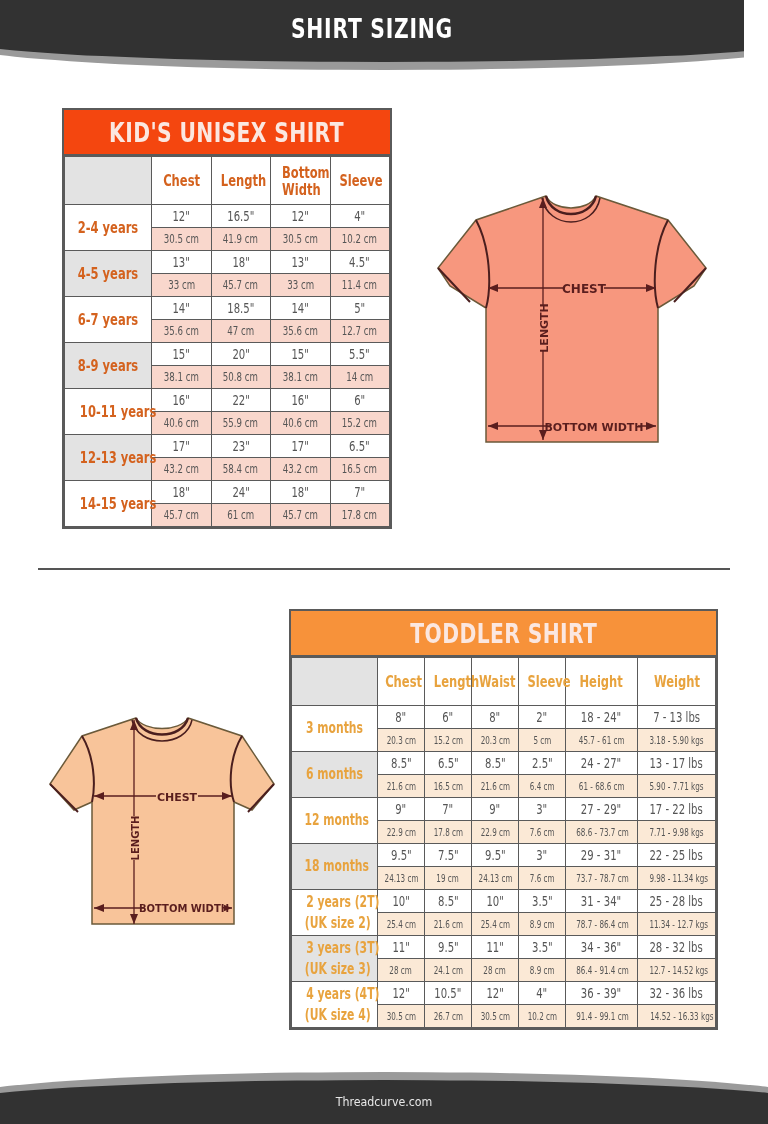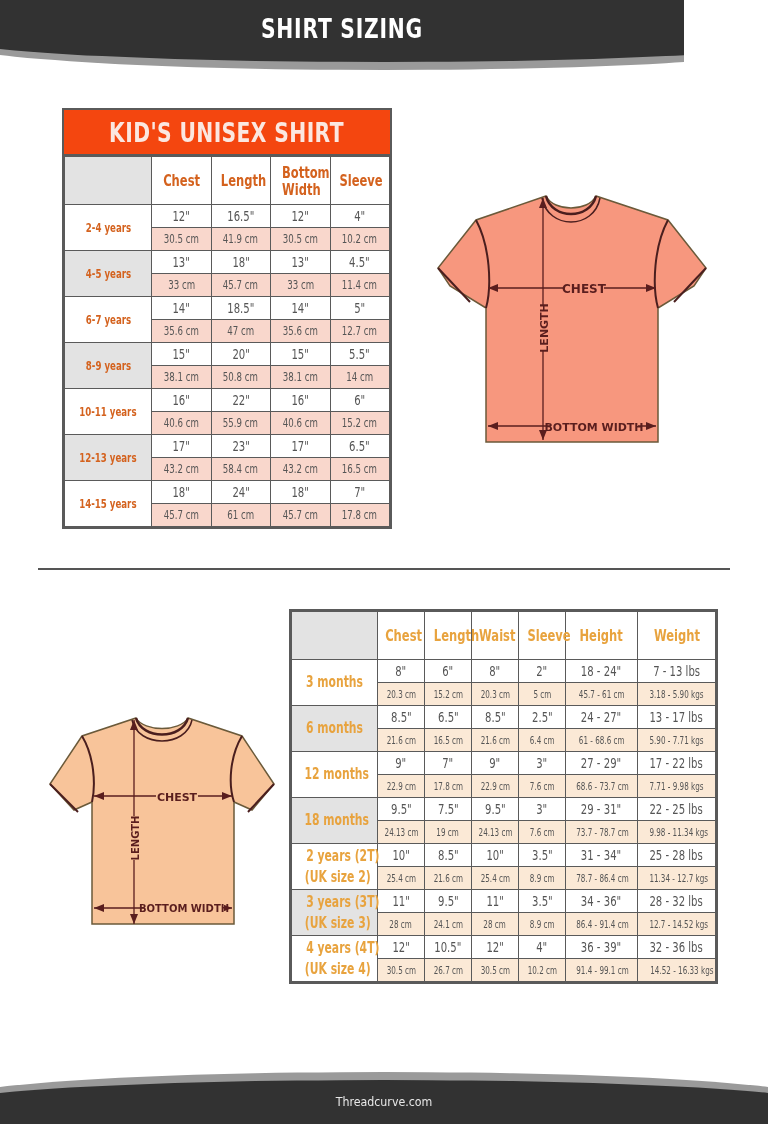--- a/index.html
+++ b/index.html
@@ -1,21 +1,21 @@
 <!DOCTYPE html>
 <html><head>
 <meta charset="utf-8">
 <style>
   * { box-sizing: border-box; margin: 0; padding: 0; }
   html, body { width: 768px; height: 1124px; background: #ffffff; overflow: hidden; }
   body { position: relative; font-family: "Liberation Sans", sans-serif; }
 
   
   .header {
-    position: absolute; left: 0; top: 0; width: 684px; height: 70px;
+    position: absolute; left: 0; top: 0; width: 744px; height: 70px;
     overflow: hidden;
   }
   .header .bar-gray {
     position: absolute; left: -60px; top: -200px; width: 888px; height: 270px;
     background: #9a9a9a; border-radius: 0 0 50% 50% / 0 0 30px 30px;
   }
   .header .bar-dark {
     position: absolute; left: -60px; top: -200px; width: 888px; height: 262px;
     background: #323232; border-radius: 0 0 50% 50% / 0 0 26px 26px;
   }
@@ -63,21 +63,21 @@
   .size-table th.corner { background: #e3e3e3; }
   .size-table td.label { font-weight: bold; }
   .size-table td.label.grey { background: #e3e3e3; text-decoration: underline; }
   .size-table td.inch { font-size: 14px; }
   .size-table td.cm { font-size: 12px; }
 
   
   #kids-table { left: 62px; top: 108px; width: 330px; }
   #kids-table .tbl-title { background: #f4460f; height: 46px; line-height: 46px; font-size: 26px; }
   #kids-table th { height: 48px; font-size: 16px; color: #d4621e; line-height: 17px; }
-  #kids-table td.label { color: #d4621e; font-size: 12px; margin-top: 33px; }
+  #kids-table td.label { color: #d4621e; font-size: 16px; margin-top: 33px; }
   #kids-table td.inch { height: 23px; }
   #kids-table td.cm { height: 23px; background: #f9d7cc; }
   #kids-table col.c-label { width: 87px; }
 
   
   #toddler-table { left: 289px; top: 609px; width: 429px; }
   #toddler-table .tbl-title { background: #f7923a; height: 46px; line-height: 46px; font-size: 26px; }
   #toddler-table th { height: 48px; font-size: 16px; color: #e8a33e; }
   #toddler-table td.label { color: #e8a33e; font-size: 15px; line-height: 21px; text-align: center; }
   #toddler-table td.inch { height: 23px; }
@@ -270,20 +270,21 @@
     <rect x="112" y="75" width="42" height="18" fill="#f8c49a"></rect>
     <text class="shirt-label" x="133" y="89" font-size="11" text-anchor="middle">CHEST</text>
     <rect x="81" y="104" width="18" height="44" fill="#f8c49a"></rect>
     <text class="shirt-label" x="95" y="126" font-size="10" text-anchor="middle" transform="rotate(-90 95 126)">LENGTH</text>
     <rect x="100" y="187" width="80" height="18" fill="#f8c49a"></rect>
     <text class="shirt-label" x="140" y="200" font-size="10" text-anchor="middle">BOTTOM WIDTH</text>
   </svg>
 </div>
 
 <div class="size-table" id="toddler-table">
+  <div class="tbl-title"><span>TODDLER SHIRT</span></div>
   <table>
     <colgroup>
         <col style="width:86px">
         <col style="width:47px">
         <col style="width:47px">
         <col style="width:47px">
         <col style="width:47px">
         <col style="width:72px">
         <col>
       </colgroup>

